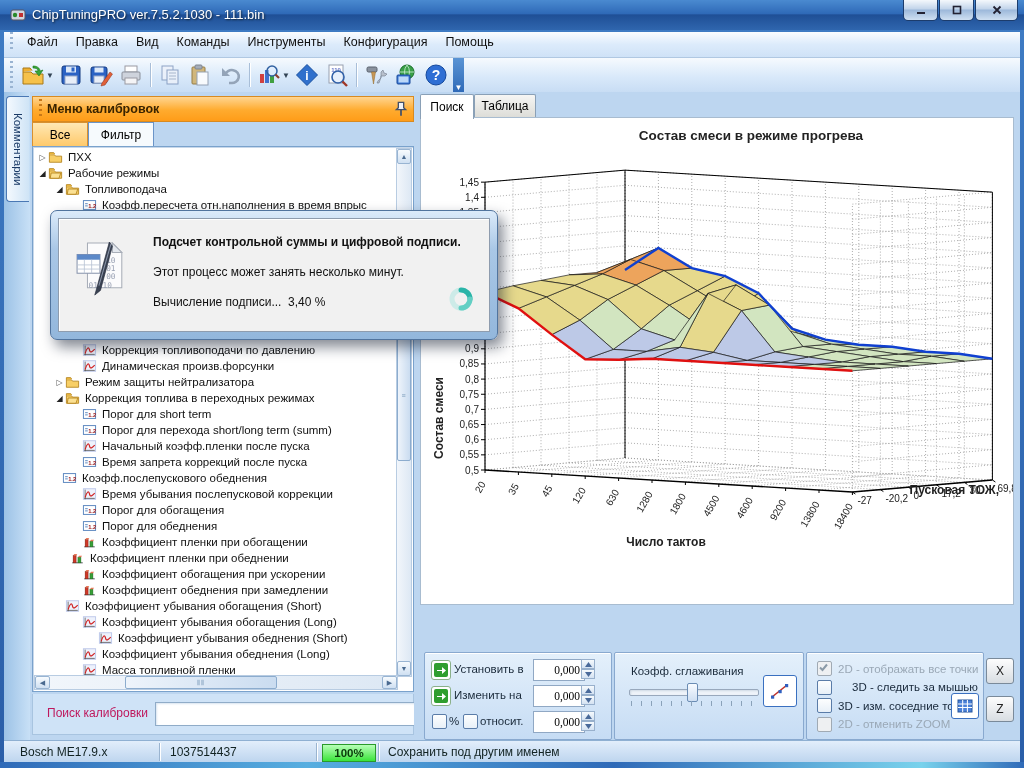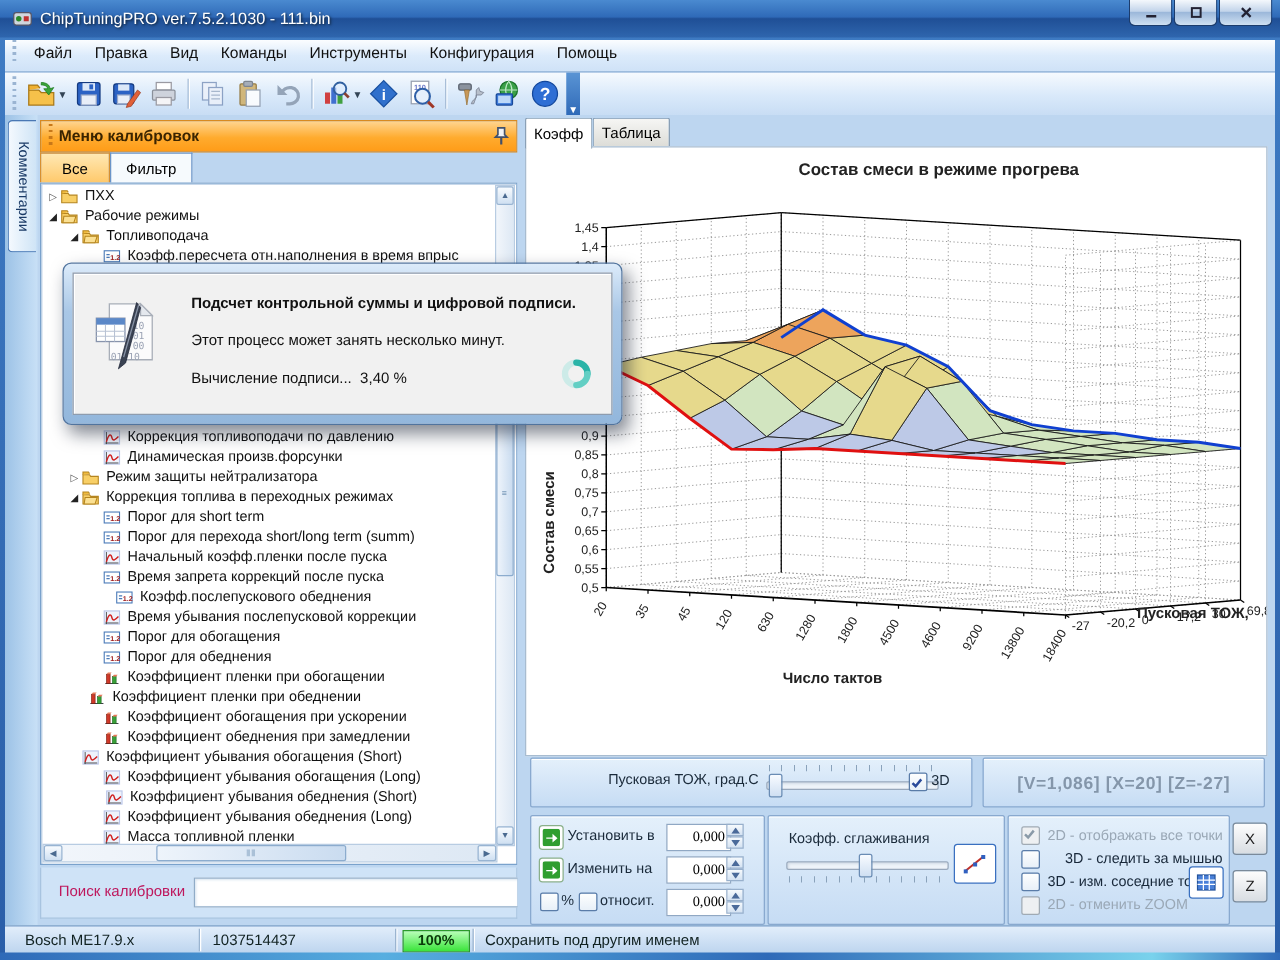--- a/index.html
+++ b/index.html
@@ -400,21 +400,21 @@
         </div>
         <div class="tree-row" style="padding-left: 36px;">
           <span class="tw"></span>
           <span class="tico"><svg viewBox="0 0 16 16">
               <rect x="1" y="3" width="14" height="10" fill="#fff" stroke="#4a7ab8"></rect>
               <path d="M3 6.5h3M3 9h3" stroke="#4a7ab8"></path>
               <text x="11" y="11" font-size="6.5" text-anchor="middle" fill="#a02020" font-weight="bold">1.2</text>
             </svg></span>
           <span>Время запрета коррекций после пуска</span>
         </div>
-        <div class="tree-row" style="padding-left: 46px;">
+        <div class="tree-row" style="padding-left: 16px;">
           <span class="tw"></span>
           <span class="tico"><svg viewBox="0 0 16 16">
               <rect x="1" y="3" width="14" height="10" fill="#fff" stroke="#4a7ab8"></rect>
               <path d="M3 6.5h3M3 9h3" stroke="#4a7ab8"></path>
               <text x="11" y="11" font-size="6.5" text-anchor="middle" fill="#a02020" font-weight="bold">1.2</text>
             </svg></span>
           <span>Коэфф.послепускового обеднения</span>
         </div>
         <div class="tree-row" style="padding-left: 36px;">
           <span class="tw"></span>
@@ -494,21 +494,21 @@
         </div>
         <div class="tree-row" style="padding-left: 36px;">
           <span class="tw"></span>
           <span class="tico"><svg viewBox="0 0 16 16">
               <rect x="1" y="2" width="14" height="12" fill="#eef2fc" stroke="#b8c4e8"></rect>
               <path d="M2 13h12M3 3v11" stroke="#404040" stroke-width=".8"></path>
               <path d="M3 12c2-7 4-8 5-4s3 2 6-1" fill="none" stroke="#d02020" stroke-width="1.3"></path>
             </svg></span>
           <span>Коэффициент убывания обогащения (Long)</span>
         </div>
-        <div class="tree-row" style="padding-left: 38px;">
+        <div class="tree-row" style="padding-left: 52px;">
           <span class="tw"></span>
           <span class="tico"><svg viewBox="0 0 16 16">
               <rect x="1" y="2" width="14" height="12" fill="#eef2fc" stroke="#b8c4e8"></rect>
               <path d="M2 13h12M3 3v11" stroke="#404040" stroke-width=".8"></path>
               <path d="M3 12c2-7 4-8 5-4s3 2 6-1" fill="none" stroke="#d02020" stroke-width="1.3"></path>
             </svg></span>
           <span>Коэффициент убывания обеднения (Short)</span>
         </div>
         <div class="tree-row" style="padding-left: 36px;">
           <span class="tw"></span>
@@ -544,21 +544,21 @@
   </div>
 
   <div class="abs" id="search-row">
     <span class="abs" id="search-label">Поиск калибровки</span>
     <input class="abs" id="search-input" value="" style="">
   </div>
 
   <div class="abs" id="splitter"></div>
 
   <div class="rtab" id="rtab-graph">
-      <span>Коэфф</span>
+      <span>Поиск</span>
     </div>
   <div class="rtab" id="rtab-table">
       <span>Таблица</span>
     </div>
   <div class="abs" id="chart-box"><svg viewBox="0 0 592 486" width="592" height="486">
         <line x1="64" y1="352" x2="204" y2="340" stroke="#999" stroke-width="0.8" stroke-dasharray="1,2"></line>
         <line x1="204" y1="340" x2="571.4" y2="362" stroke="#999" stroke-width="0.8" stroke-dasharray="1,2"></line>
         <line x1="431.4" y1="374" x2="571.4" y2="362" stroke="#999" stroke-width="0.8" stroke-dasharray="1,2"></line>
         <line x1="64" y1="336.84999999999997" x2="204" y2="324.84999999999997" stroke="#999" stroke-width="0.8" stroke-dasharray="1,2"></line>
         <line x1="204" y1="324.84999999999997" x2="571.4" y2="346.84999999999997" stroke="#999" stroke-width="0.8" stroke-dasharray="1,2"></line>
@@ -798,33 +798,20 @@
         <line x1="543.4" y1="364.4" x2="546.4" y2="366.4" stroke="#000" stroke-width="1"></line>
         <text x="548.4" y="376.4" font-size="10" text-anchor="start" fill="#222">30</text>
         <line x1="571.4" y1="362" x2="574.4" y2="364" stroke="#000" stroke-width="1"></line>
         <text x="576.4" y="374" font-size="10" text-anchor="start" fill="#222">69,8</text>
         <text x="330" y="22" font-size="13.5" text-anchor="middle" fill="#222" font-weight="bold">Состав смеси в режиме прогрева</text>
         <text x="245" y="428" font-size="12" text-anchor="middle" fill="#222" font-weight="bold">Число тактов</text>
         <text x="578" y="376" font-size="12" text-anchor="end" fill="#222" font-weight="bold">Пусковая ТОЖ,</text>
         <text x="22" y="300" font-size="12" text-anchor="middle" fill="#222" font-weight="bold" transform="rotate(-90 22 300)">Состав смеси</text>
       </svg></div>
 
-  <div class="gbox" style="left:420px;top:514px;width:352px;height:38px;">
-    <span class="lbl" style="left:28px;top:11px;width:154px;text-align:right;">Пусковая ТОЖ, град.С</span>
-    <div class="ticks" style="left:190px;top:5px;width:132px;"></div>
-    <div class="slider-track" style="left:188px;top:18px;width:136px;"></div>
-    <div class="slider-handle" style="left:190px;top:12px;"></div>
-    <div class="cb" style="left:302px;top:11px;">
-      <svg viewBox="0 0 11 11">
-          <path d="M2 5.5 4.5 8 9 2.5" fill="none" stroke="#2a4a9a" stroke-width="2"></path>
-        </svg>
-    </div>
-    <span class="lbl" style="left:320px;top:12px;">3D</span>
-  </div>
-  <div class="gbox" id="readout">[V=1,086] [X=20] [Z=-27]</div>
 
   <div class="gbox" style="left:420px;top:560px;width:186px;height:86px;">
     <div class="green-btn" style="left:6px;top:7px;">
         <svg viewBox="0 0 14 14">
           <rect width="14" height="14" rx="2" fill="#2f9e2f"></rect>
           <path d="M3 7h5V4l4 3.5L8 11V8H3z" fill="#fff"></path>
         </svg>
       </div>
     <span class="lbl" style="left:29px;top:10px;">Установить в</span>
     <div class="spin-box" style="left:108px;top:6px;">0,000</div>

